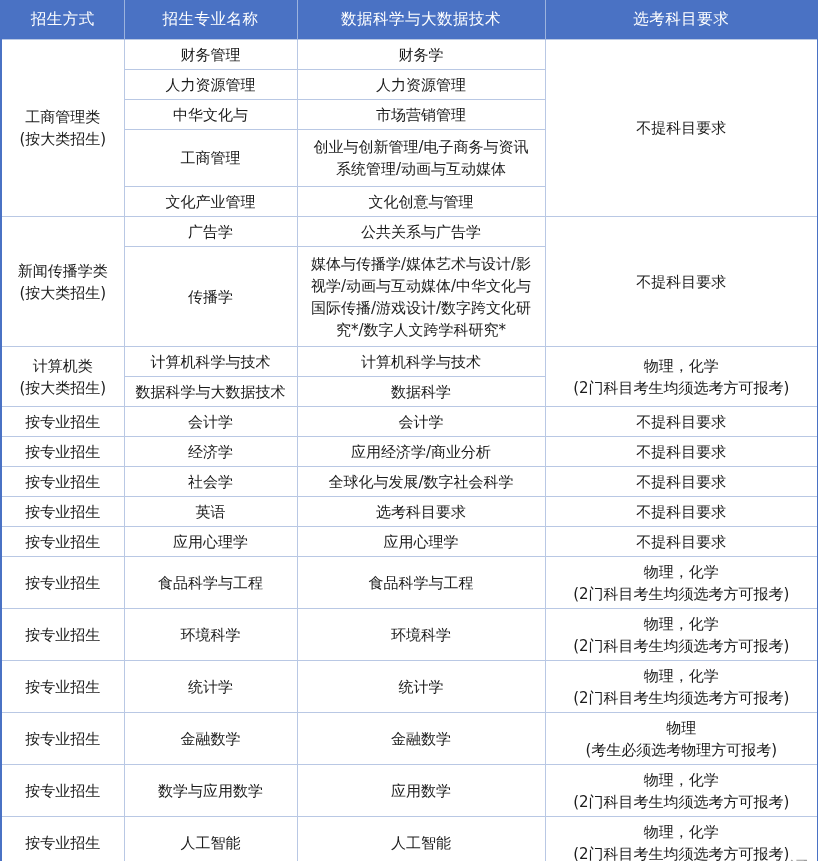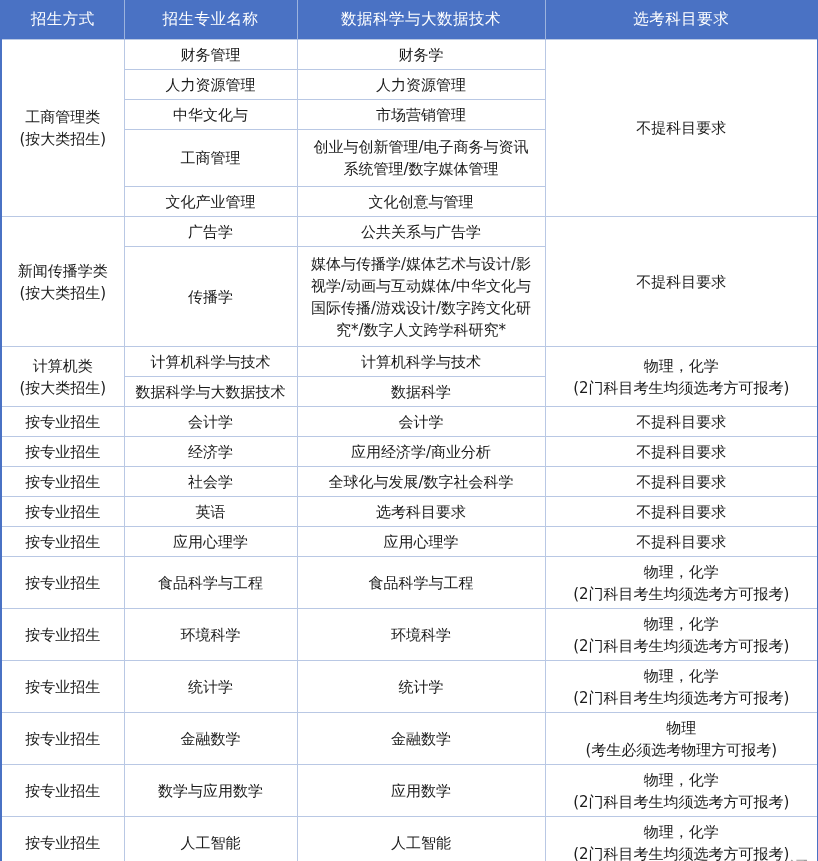--- a/index.html
+++ b/index.html
@@ -71,21 +71,21 @@
       <td>人力资源管理</td>
     </tr>
     <tr class="h30">
       <td>中华文化与</td>
       <td>市场营销管理</td>
     </tr>
     <tr class="h57">
       <td>工商管理</td>
       <td>
         <div>创业与创新管理/电子商务与资讯</div>
-        <div>系统管理/数字媒体管理</div>
+        <div>系统管理/动画与互动媒体</div>
       </td>
     </tr>
     <tr class="h30">
       <td>文化产业管理</td>
       <td>文化创意与管理</td>
     </tr>
 
     <tr class="h30">
       <td rowspan="2">
         <div>新闻传播学类</div>

